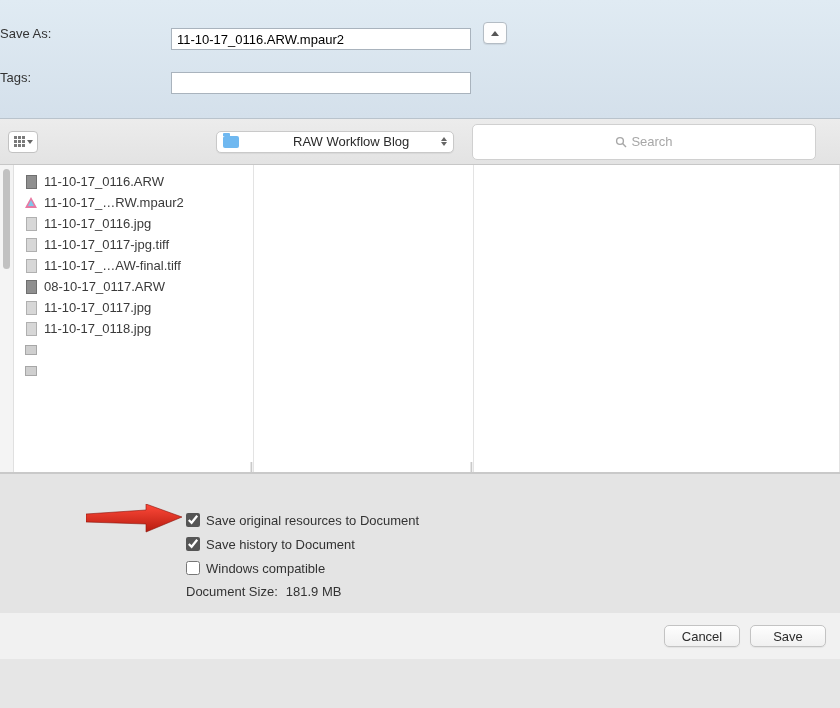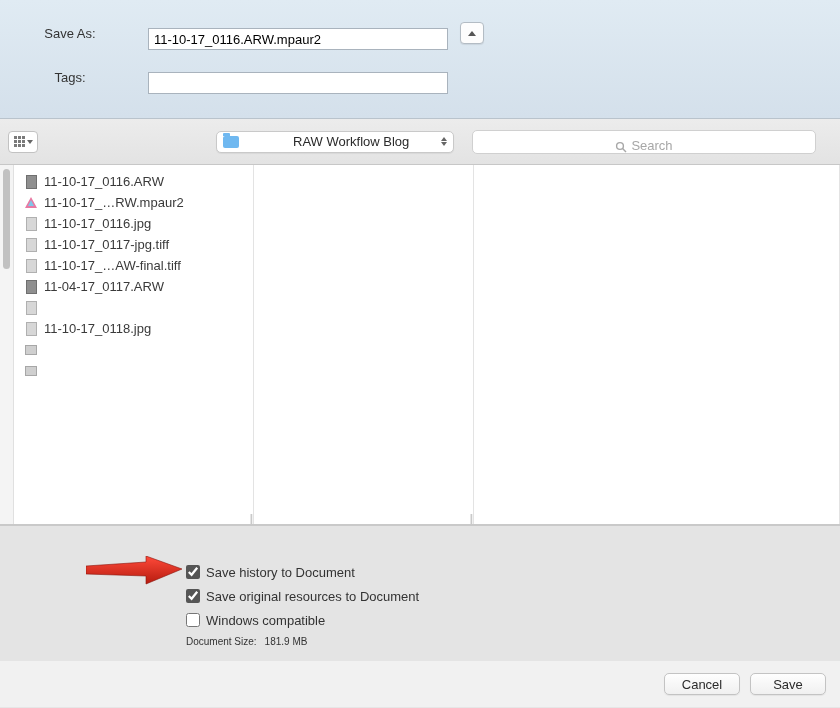--- a/index.html
+++ b/index.html
@@ -15,22 +15,22 @@
     background: linear-gradient(#e0ebf3, #d4e0eb);
     border-bottom: 1px solid #b9c3cc;
     padding: 16px 0 14px 0;
   }
   .form-row {
     display: flex;
     align-items: center;
     margin-bottom: 10px;
   }
   .form-label {
-    width: 148px;
-    text-align: center;
+    width: 171px;
+    text-align: left;
     padding-right: 8px;
     color: #333;
   }
   .text-input {
     width: 300px;
     height: 22px;
     border: 1px solid #a9b3bd;
     background: #fff;
     padding: 0 5px;
     font-size: 13px;
@@ -83,34 +83,34 @@
     width: 16px; height: 12px; background:#6fb8f0; border-radius:2px; margin-right:6px;
     position: relative;
   }
   .folder-select .folder-ic::before{
     content:""; position:absolute; top:-3px; left:0; width:7px; height:3px; background:#6fb8f0; border-radius:1px 1px 0 0;
   }
   .folder-select .label { flex:1; font-size:13px; color:#2a2a2a;margin-left:48px; }
   .stepper { display:flex; flex-direction:column; gap:1px; }
   .search-box {
     flex: 1;
-    height: 24px;
+    height: 36px;
     background: #fff;
     border: 1px solid #d0d0d0;
     border-radius: 5px;
-    display: flex; align-items: flex-end; justify-content: center;
+    display: flex; align-items: center; justify-content: center;
     color: #a7a7a7;
     gap: 4px;
     margin-right: 16px;
   }
 
   
   .browser {
     display: flex;
-    height: 360px;
+    height: 308px;
     background: #fff;
     border-bottom: 1px solid #c9c9c9;
   }
   .scroll-gutter {
     width: 14px;
     background: #f4f4f4;
     border-right: 1px solid #e0e0e0;
     position: relative;
   }
   .scroll-thumb {
@@ -181,21 +181,21 @@
     color:#333;
   }
   .opt-row input[type=checkbox]{
     width:14px; height:14px; margin-right:6px;
     accent-color:#555;
   }
   .doc-size-row {
     display:flex; align-items:center;
     padding-left: 186px;
     margin-top: 4px;
-    font-size:10px; color:#333;
+    font-size:13px; color:#333;
     gap: 8px;
   }
   .arrow-annot {
     position:absolute;
     left: 86px; top: 30px;
     width: 96px; height: 30px;
     pointer-events:none;
   }
 
   
@@ -307,26 +307,27 @@
       <div class="file-row">
         <span class="file-ic">
           <span class="ic-doc"></span>
         </span>
         <span class="fname">11-10-17_…AW-final.tiff</span>
       </div>
       <div class="file-row">
         <span class="file-ic">
           <span class="ic-doc dark"></span>
         </span>
-        <span class="fname">11-04-17_0117.ARW</span>
-      </div>
-      <div class="file-row">
-        <span class="file-ic">
-          <span class="ic-doc"></span>
-        </span>
+        <span class="fname">08-10-17_0117.ARW</span>
+      </div>
+      <div class="file-row">
+        <span class="file-ic">
+          <span class="ic-doc"></span>
+        </span>
+        <span class="fname">11-10-17_0117.jpg</span>
       </div>
       <div class="file-row">
         <span class="file-ic">
           <span class="ic-doc"></span>
         </span>
         <span class="fname">11-10-17_0118.jpg</span>
       </div>
       <div class="file-row">
         <span class="file-ic">
           <span class="ic-jpg"></span>
@@ -352,26 +353,26 @@
     <defs>
       <linearGradient id="g" x1="0" x2="0" y1="0" y2="1">
         <stop offset="0" stop-color="#ff4a3a"></stop>
           <stop offset="1" stop-color="#b61b0f"></stop>
       </linearGradient>
     </defs>
     <polygon fill="url(#g)" stroke="#8a140b" stroke-width="0.6" points="0,10 60,6 60,0 96,13 60,28 60,20 0,18"></polygon>
   </svg>
 
   <label class="opt-row">
+    <input type="checkbox" id="cb1" checked="" style="">
+    <span>Save original resources to Document</span>
+  </label>
+  <label class="opt-row">
     <input type="checkbox" id="cb2" checked="" style="">
     <span>Save history to Document</span>
-  </label>
-  <label class="opt-row">
-    <input type="checkbox" id="cb1" checked="" style="">
-    <span>Save original resources to Document</span>
   </label>
   <label class="opt-row">
     <input type="checkbox" id="cb3" style="">
     <span>Windows compatible</span>
   </label>
   <div class="doc-size-row">
     <span>Document Size:</span>
     <span>181.9 MB</span>
   </div>
 </div>

